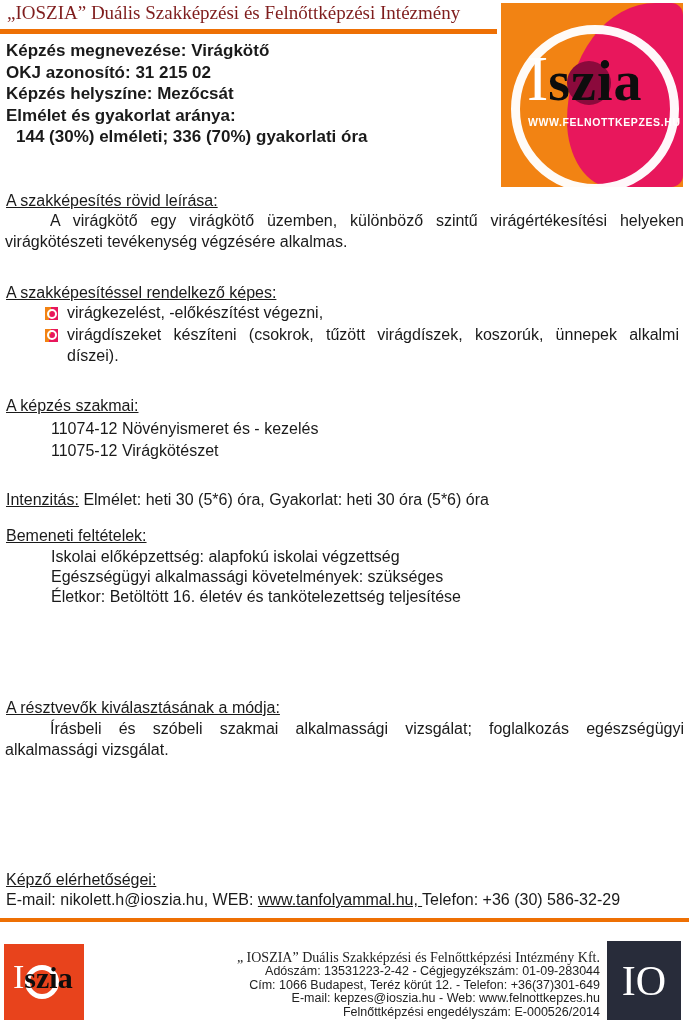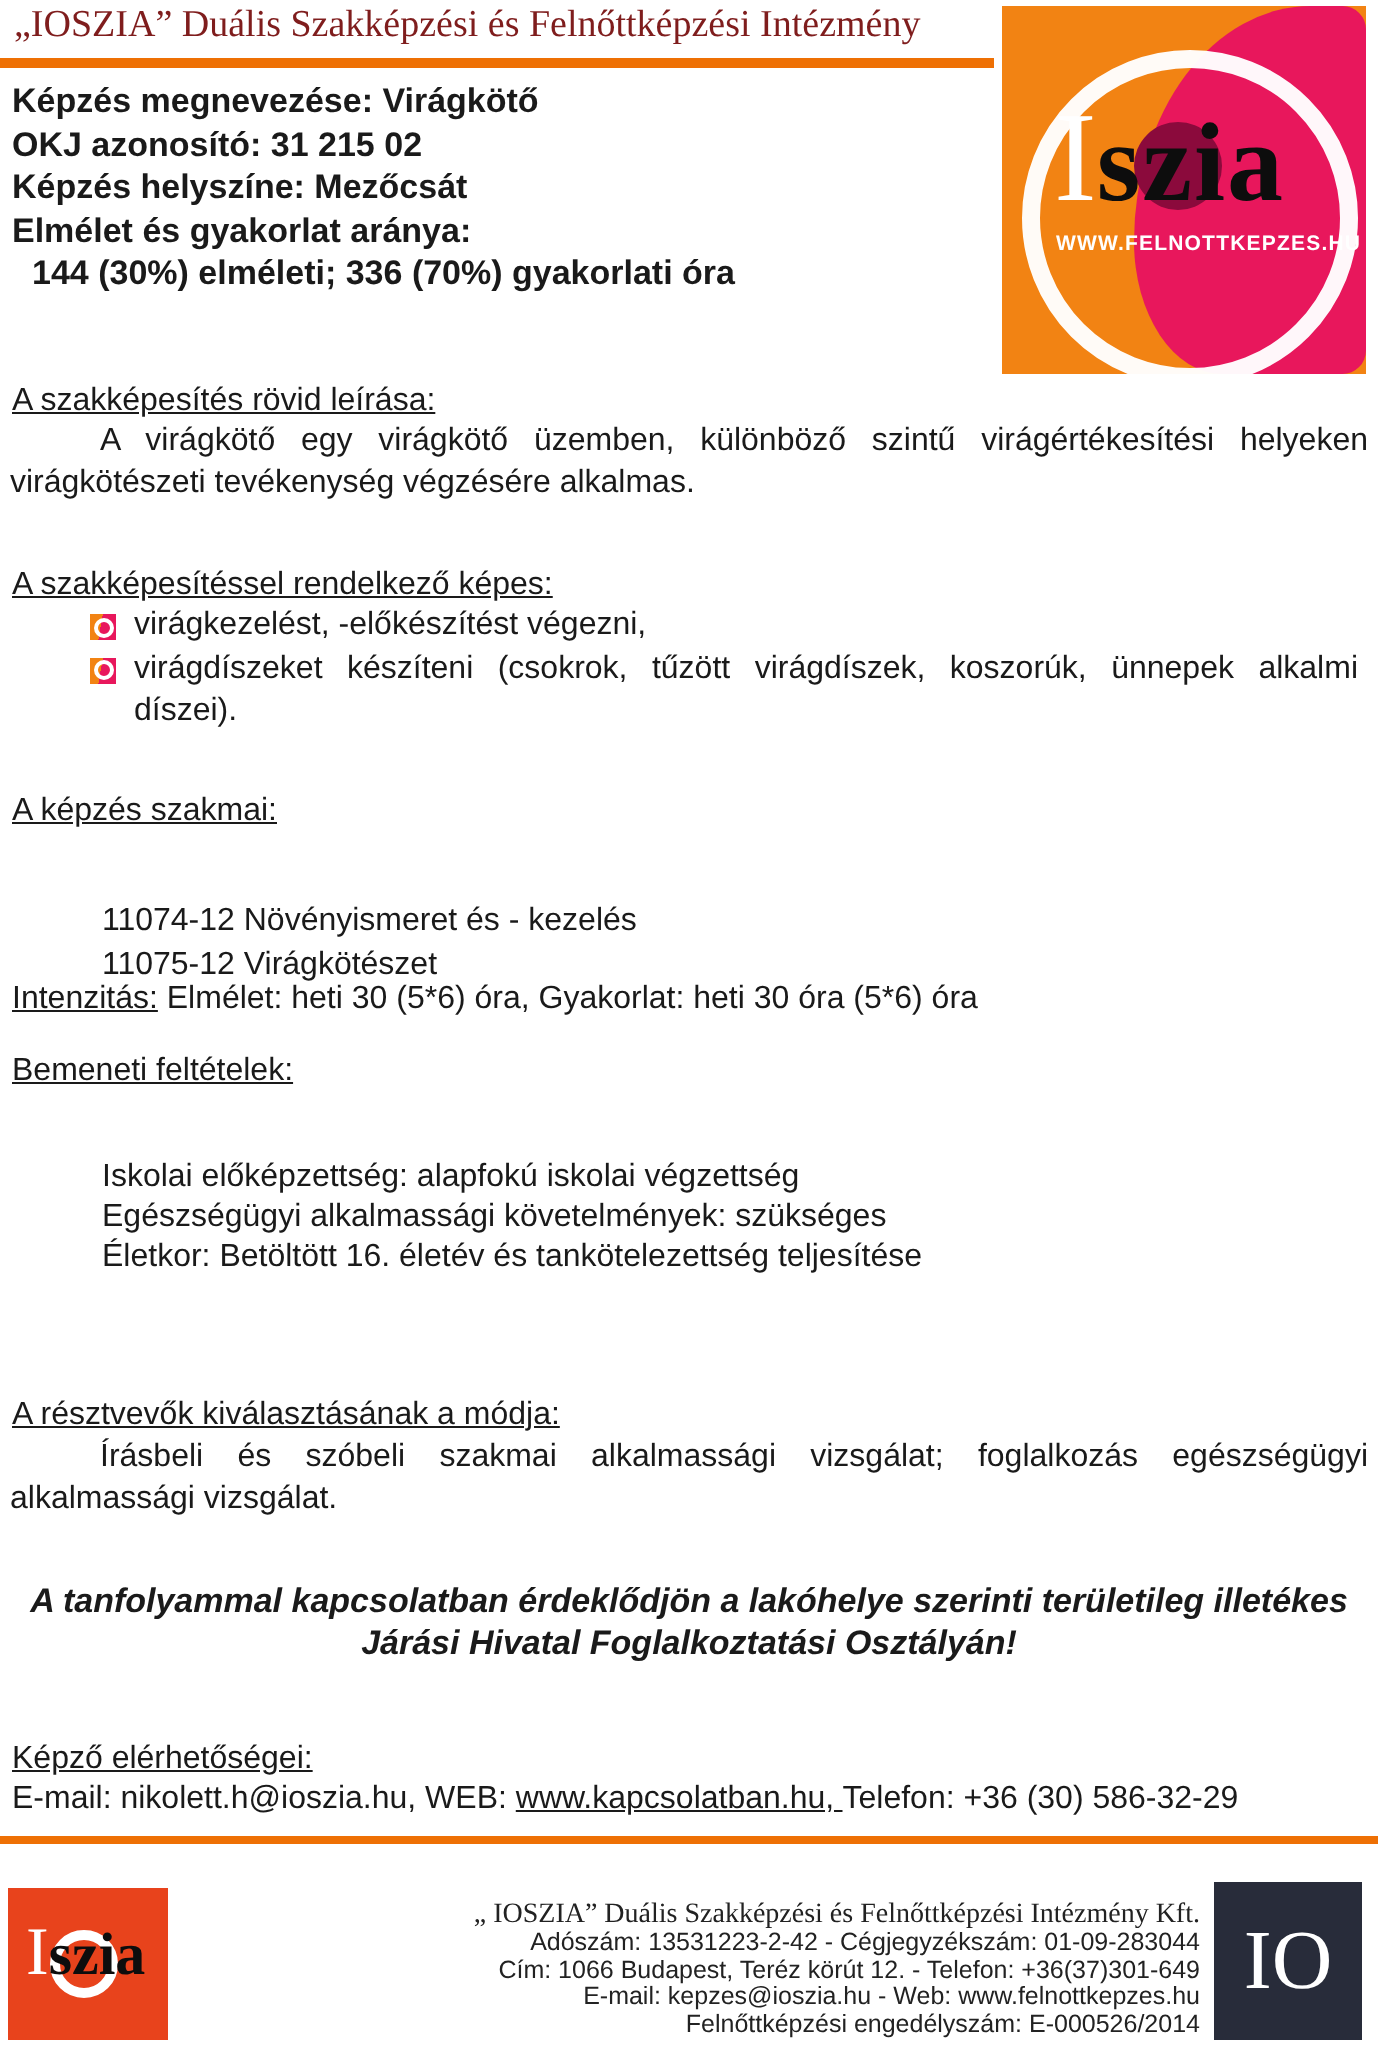--- a/index.html
+++ b/index.html
@@ -44,21 +44,21 @@
   }
 
   
   .info{position:absolute;left:6px;top:40px;font-weight:bold;font-size:17px;line-height:21.6px;}
   .info .indent{padding-left:10px;}
 
   
   .sec-heading{position:absolute;left:6px;font-size:16px;text-decoration:underline;white-space:nowrap;}
   .para{position:absolute;left:5px;width:679px;font-size:16px;line-height:20.8px;text-align:justify;text-indent:45px;}
   .plain-line{position:absolute;left:6px;font-size:16px;white-space:nowrap;}
-  .sub-block{position:absolute;left:6px;width:678px;font-size:16px;line-height:20px;margin-top:32px;}
+  .sub-block{position:absolute;left:6px;width:678px;font-size:16px;line-height:20px;}
   .sub-block .item{padding-left:45px;}
   .sub-block .just{text-align:justify;}
   .u{text-decoration:underline;}
   .bullets{position:absolute;left:45px;width:634px;font-size:16px;line-height:20.8px;}
   .bullet-row{display:flex;align-items:flex-start;margin-bottom:1px;}
   .bullet-icon{
     flex:0 0 13px;width:13px;height:13px;margin:4px 9px 0 0;
     background:linear-gradient(100deg,#F28313 42%,#E8175C 42%);
     display:flex;align-items:center;justify-content:center;
   }
@@ -148,27 +148,23 @@
   <div class="sec-heading" style="top:527px;">Bemeneti feltételek:</div>
   <div class="sub-block" style="top:547px;">
     <div class="item">Iskolai előképzettség: alapfokú iskolai végzettség</div>
     <div class="item">Egészségügyi alkalmassági követelmények: szükséges</div>
     <div class="item">Életkor: Betöltött 16. életév és tankötelezettség teljesítése</div>
   </div>
 
   <div class="sec-heading" style="top:699px;">A résztvevők kiválasztásának a módja:</div>
   <div class="para" style="top:719px;">Írásbeli és szóbeli szakmai alkalmassági vizsgálat; foglalkozás egészségügyi alkalmassági vizsgálat.</div>
 
-  <div class="notice" style="top:791px;">
-    <div>A tanfolyammal kapcsolatban érdeklődjön a lakóhelye szerinti területileg illetékes</div>
-    <div>Járási Hivatal Foglalkoztatási Osztályán!</div>
-  </div>
 
   <div class="sec-heading" style="top:871px;">Képző elérhetőségei:</div>
-  <div class="plain-line" style="top:891px;"><span>E-mail: nikolett.h@ioszia.hu, WEB: </span><span class="u">www.kapcsolatban.hu, </span><span>Telefon: +36 (30) 586-32-29</span></div>
+  <div class="plain-line" style="top:891px;"><span>E-mail: nikolett.h@ioszia.hu, WEB: </span><span class="u">www.tanfolyammal.hu, </span><span>Telefon: +36 (30) 586-32-29</span></div>
 
   <div class="rule-bottom"></div>
 
   <div class="footer-left-logo">
     <span class="fl-ring"></span>
     <span class="fl-text"><span class="fl-i">I</span><span class="fl-szia">szia</span></span>
   </div>
 
   <div class="footer-center">
     <div class="footer-company">„ IOSZIA” Duális Szakképzési és Felnőttképzési Intézmény Kft.</div>

